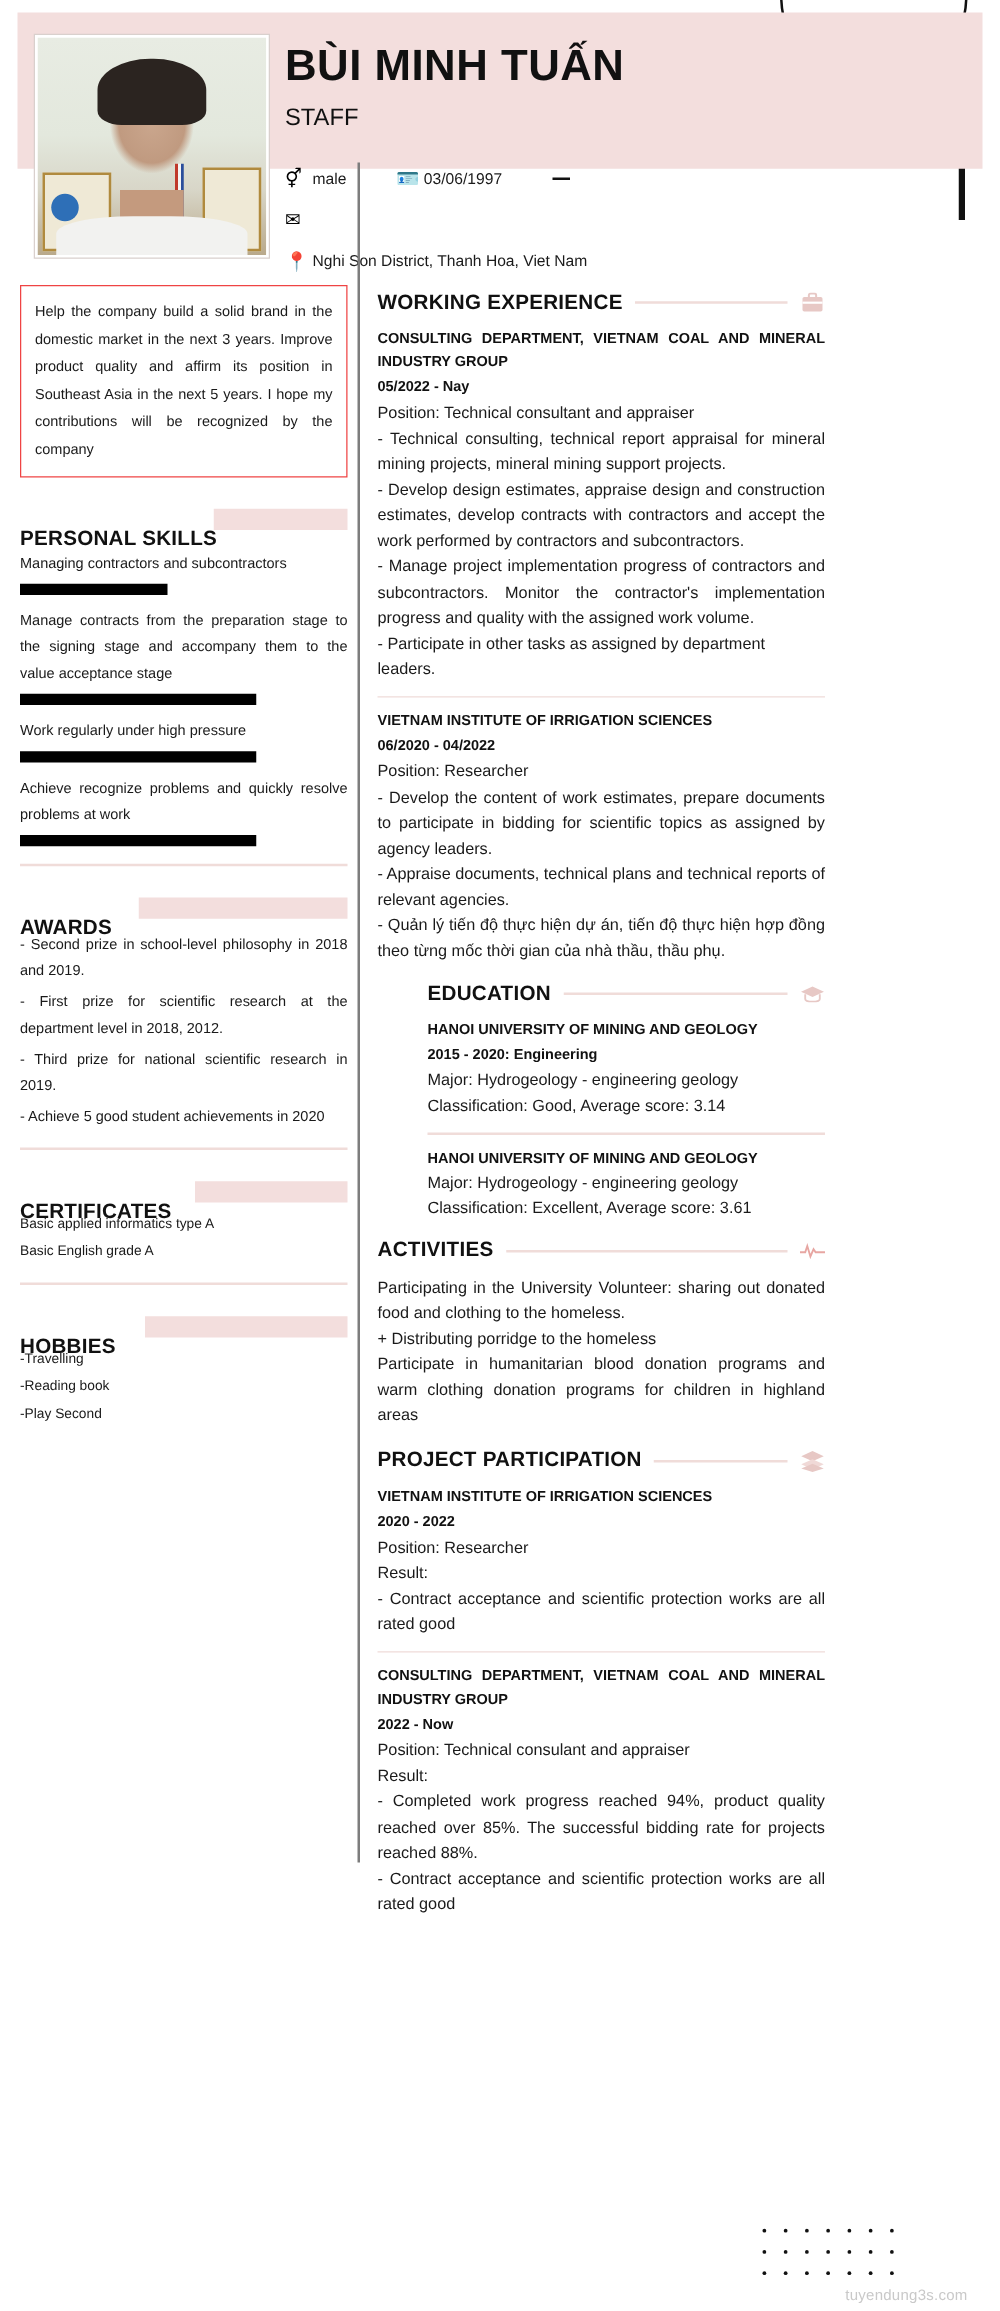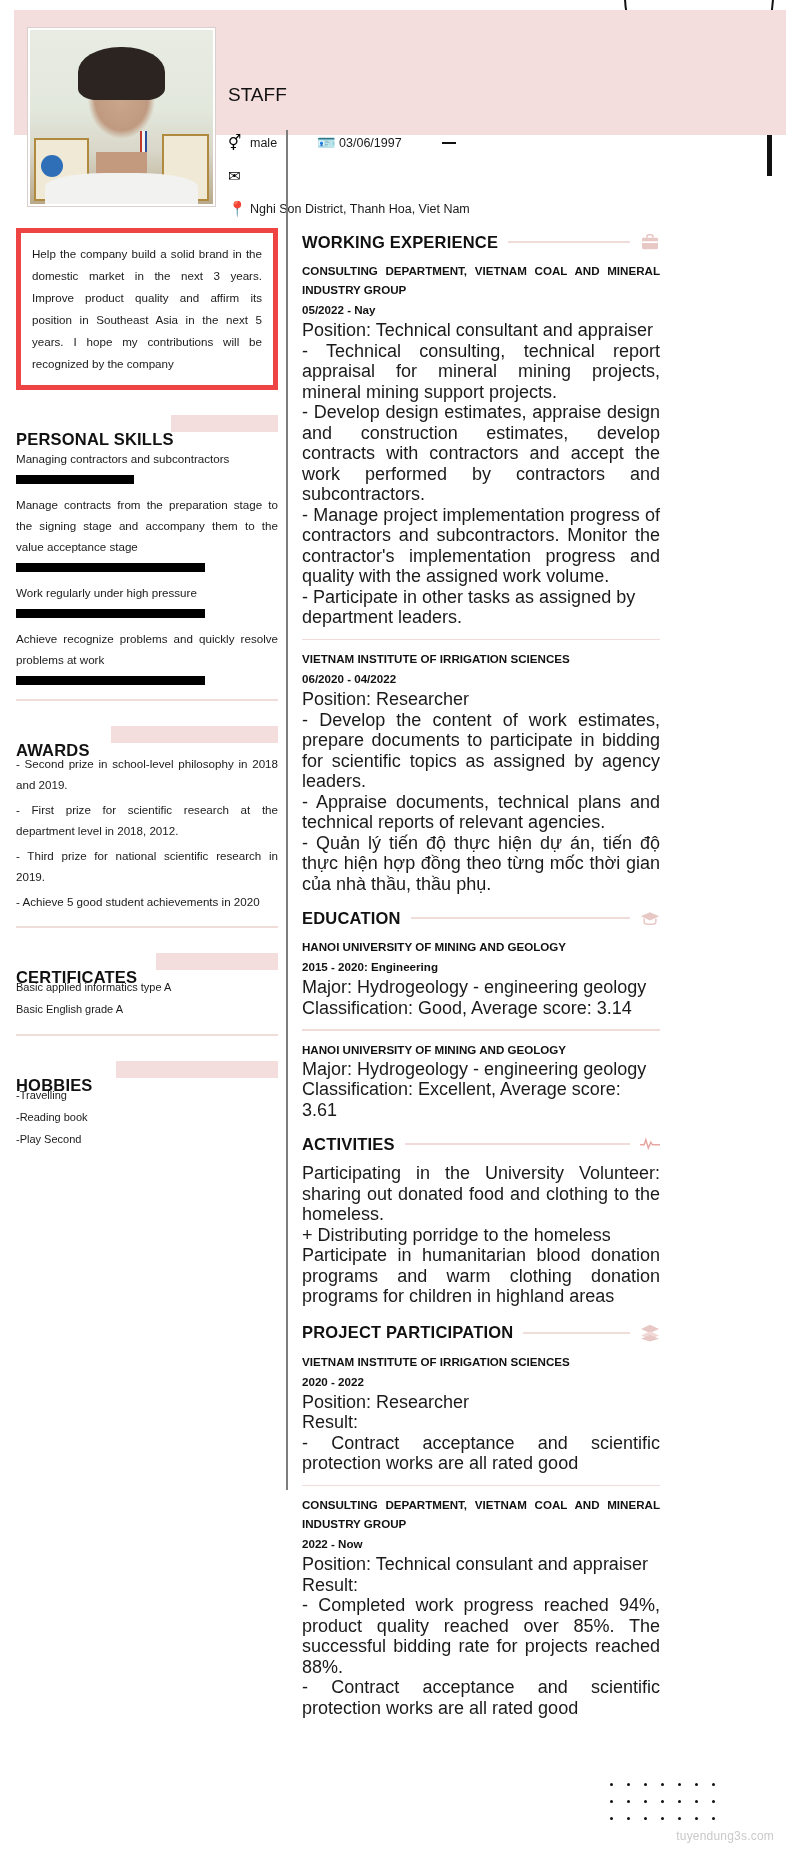--- a/index.html
+++ b/index.html
@@ -94,21 +94,21 @@
   
   .vline {
     position: absolute; left: 286px; top: 130px;
     width: 2px; height: 1360px; background: #7d7d7d;
   }
 
   
   .left { position: absolute; left: 16px; top: 228px; width: 262px; }
 
   .objective-box {
-    border: 5px solid #ef4444;
+    border: 1px solid #ef4444;
     padding: 10px 11px 10px 11px;
     font-size: 11.6px;
     line-height: 22px;
     text-align: justify;
     color:#1a1a1a;
   }
 
   .sec { margin-top: 22px; }
   .sec-head {
     position: relative;
@@ -158,21 +158,21 @@
   }
 
   .entry { margin-top: 9px; }
   .entry .org {
     font-size: 11.6px; font-weight: 700; line-height: 19px;
     text-align: justify; text-align-last: left; color:#111;
   }
   .entry .org.justified { text-align: justify; }
   .entry .dates { font-size: 11.6px; font-weight: 700; line-height: 20px; color:#111; margin-top:1px; }
   .entry p {
-    margin: 0; font-size: 18px; line-height: 20.5px;
+    margin: 0; font-size: 13px; line-height: 20.5px;
     text-align: justify; color:#1a1a1a;
   }
   .entry p.nj { text-align: left; }
   .entry-rule { height: 1.5px; background:#f0dcd9; margin: 11px 0 0 0; }
 
   
   .arc {
     position:absolute; right: 26px; top: -78px;
     width: 150px; height: 150px;
     border: 2.5px solid #111; border-radius: 50%;
@@ -208,20 +208,21 @@
       <div class="cert-l"></div>
       <div class="cert-r"></div>
       <div class="seal"></div>
       <div class="ribbon"></div>
       <div class="hair"></div>
       <div class="neck"></div>
       <div class="shirt"></div>
     </div>
   </div>
 
+  <div class="name">BÙI MINH TUẤN</div>
   <div class="role">STAFF</div>
 
   <div class="contact">
     <div class="crow">
       <div class="citem">
         <span class="ico">⚥</span>
         <span class="ctxt">male</span>
       </div>
       <div class="citem">
         <span class="ico">🪪</span>
@@ -352,21 +353,21 @@
       <div class="entry">
         <div class="org">VIETNAM INSTITUTE OF IRRIGATION SCIENCES</div>
         <div class="dates">06/2020 - 04/2022</div>
         <p class="nj">Position: Researcher</p>
         <p>- Develop the content of work estimates, prepare documents to participate in bidding for scientific topics as assigned by agency leaders.</p>
         <p>- Appraise documents, technical plans and technical reports of relevant agencies.</p>
         <p>- Quản lý tiến độ thực hiện dự án, tiến độ thực hiện hợp đồng theo từng mốc thời gian của nhà thầu, thầu phụ.</p>
       </div>
     </div>
 
-    <div style="margin-top:14px;">
+    <div style="margin-top:14px;margin-left:40px;">
       <div class="rsec-head">
         <span class="rt">EDUCATION</span>
         <span class="rline"></span>
         <span class="rico">
           <svg width="20" height="14" viewBox="0 0 24 16">
               <path d="M12 1L23 6l-11 5L1 6z" fill="#e7c8c5"></path>
               <path d="M5 8.5V13c0 1.6 3.1 2.6 7 2.6s7-1 7-2.6V8.5" fill="none" stroke="#e7c8c5" stroke-width="1.8"></path>
             </svg>
         </span>
       </div>

